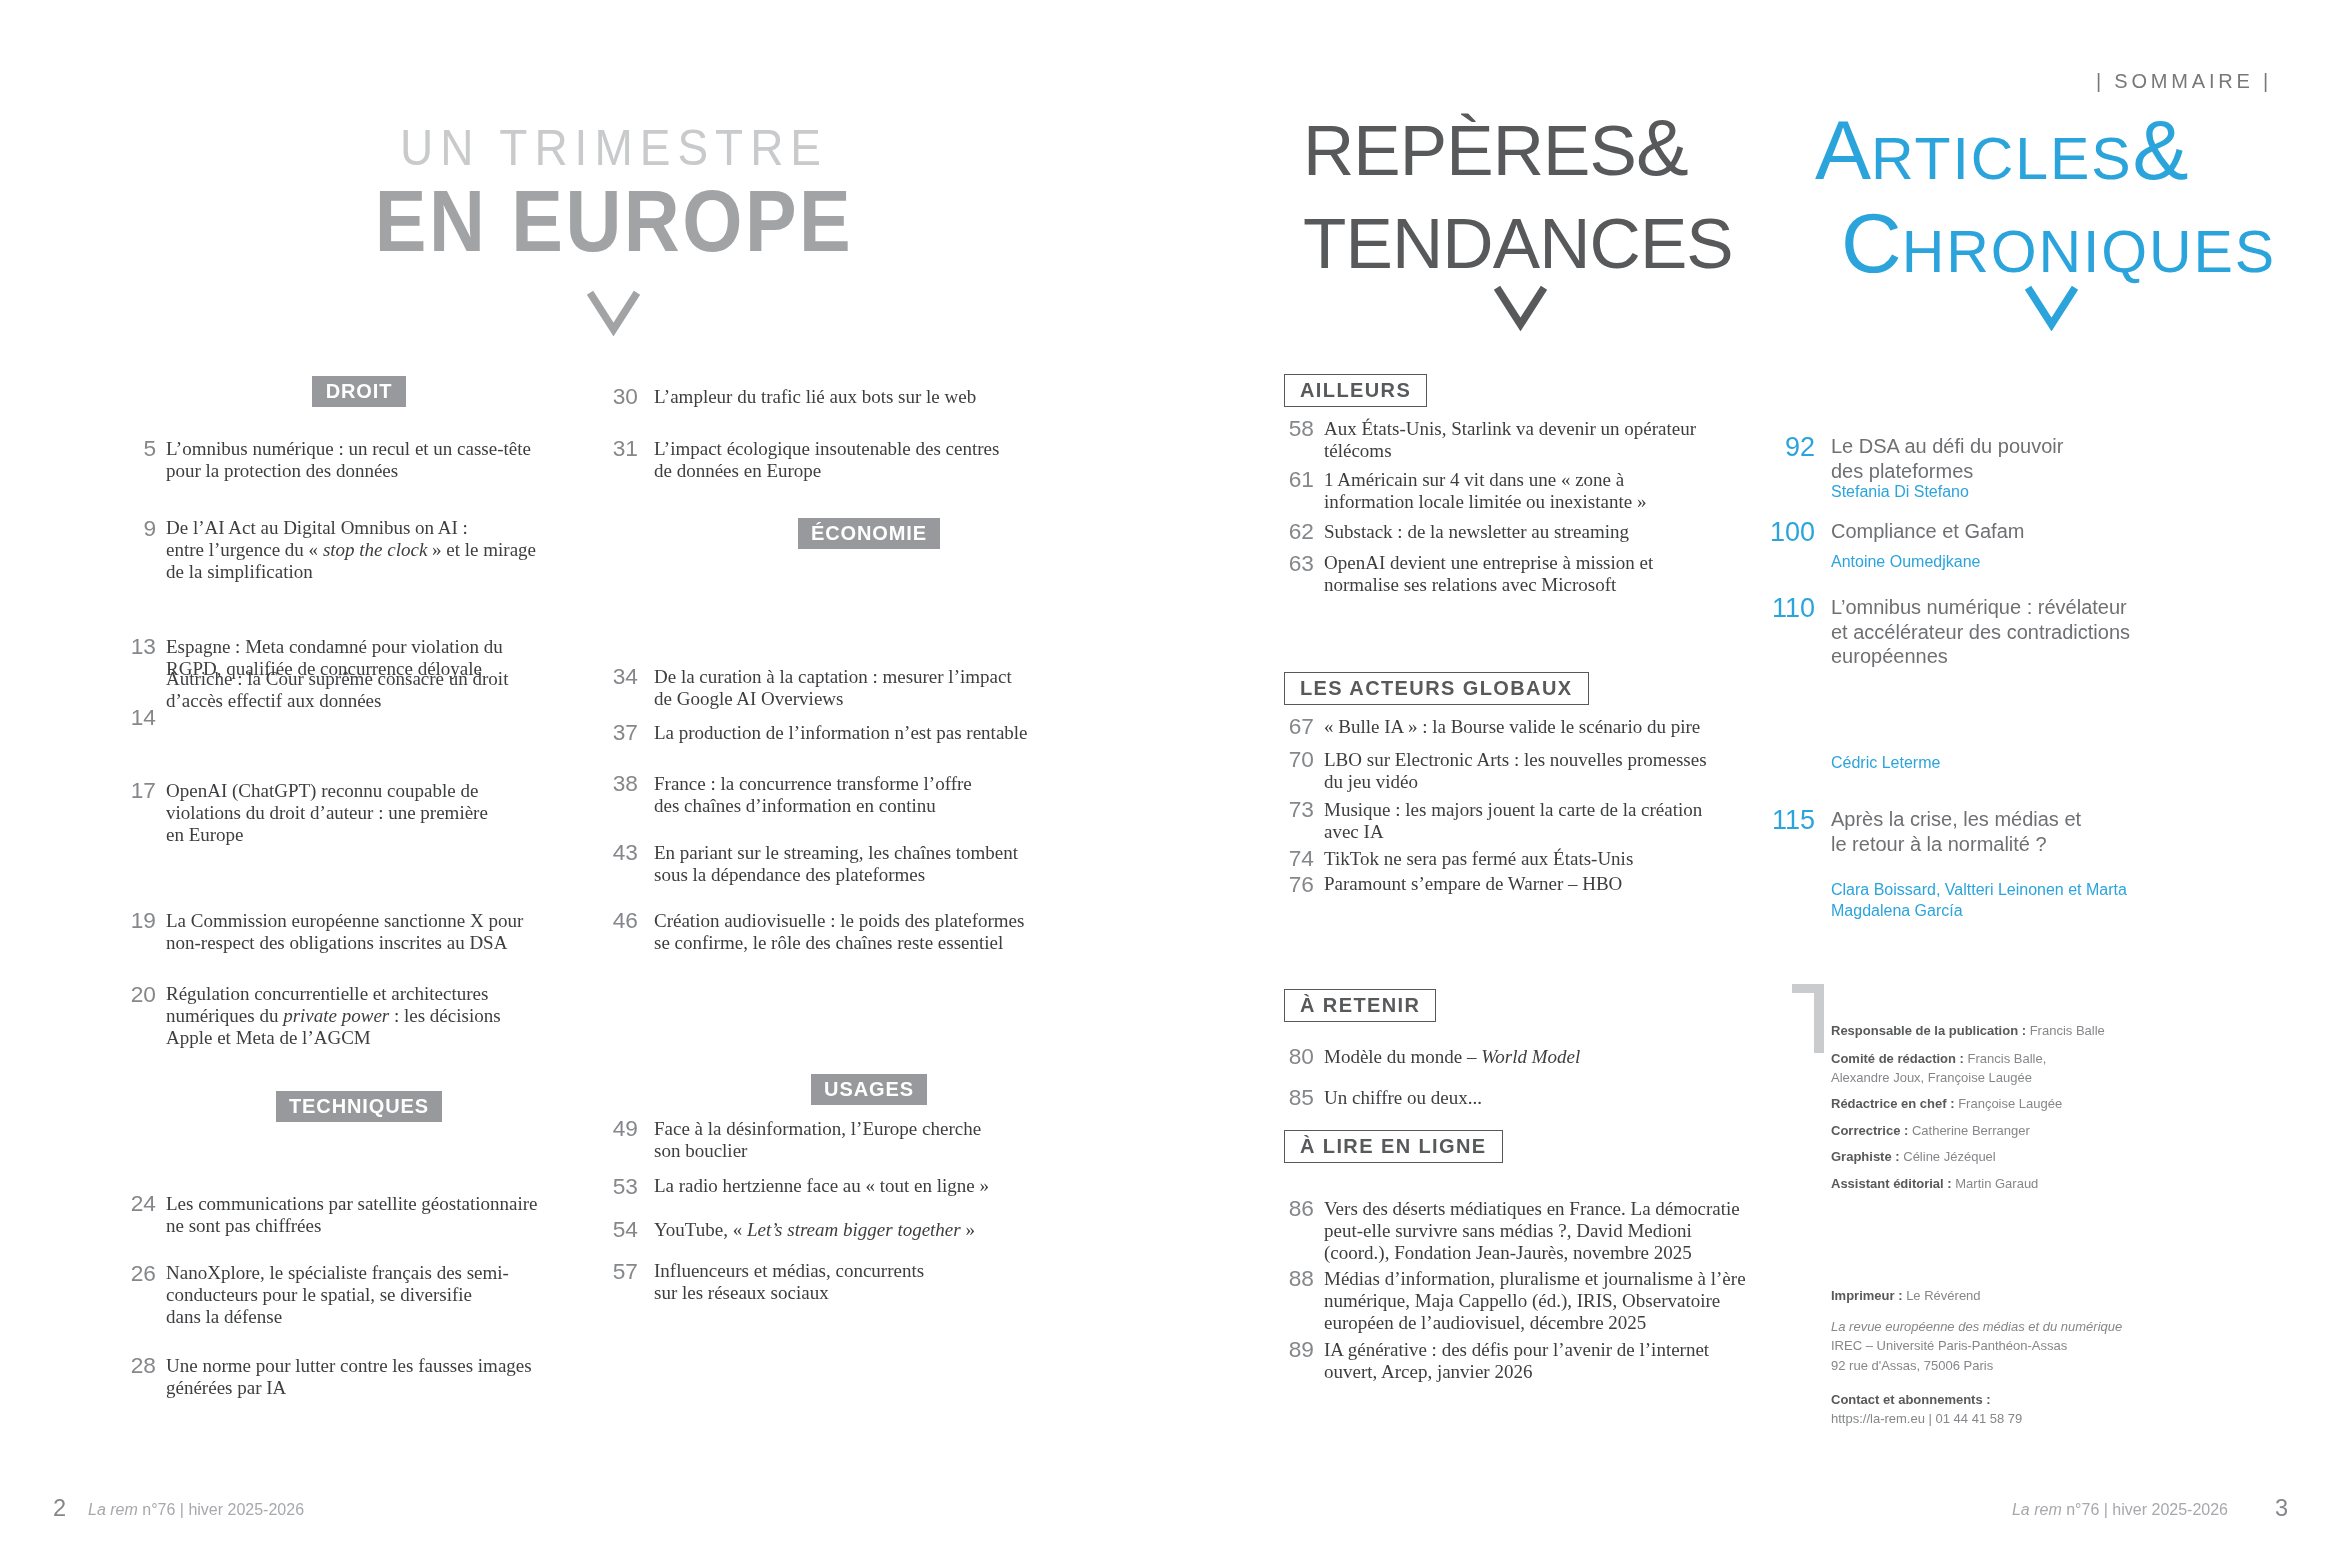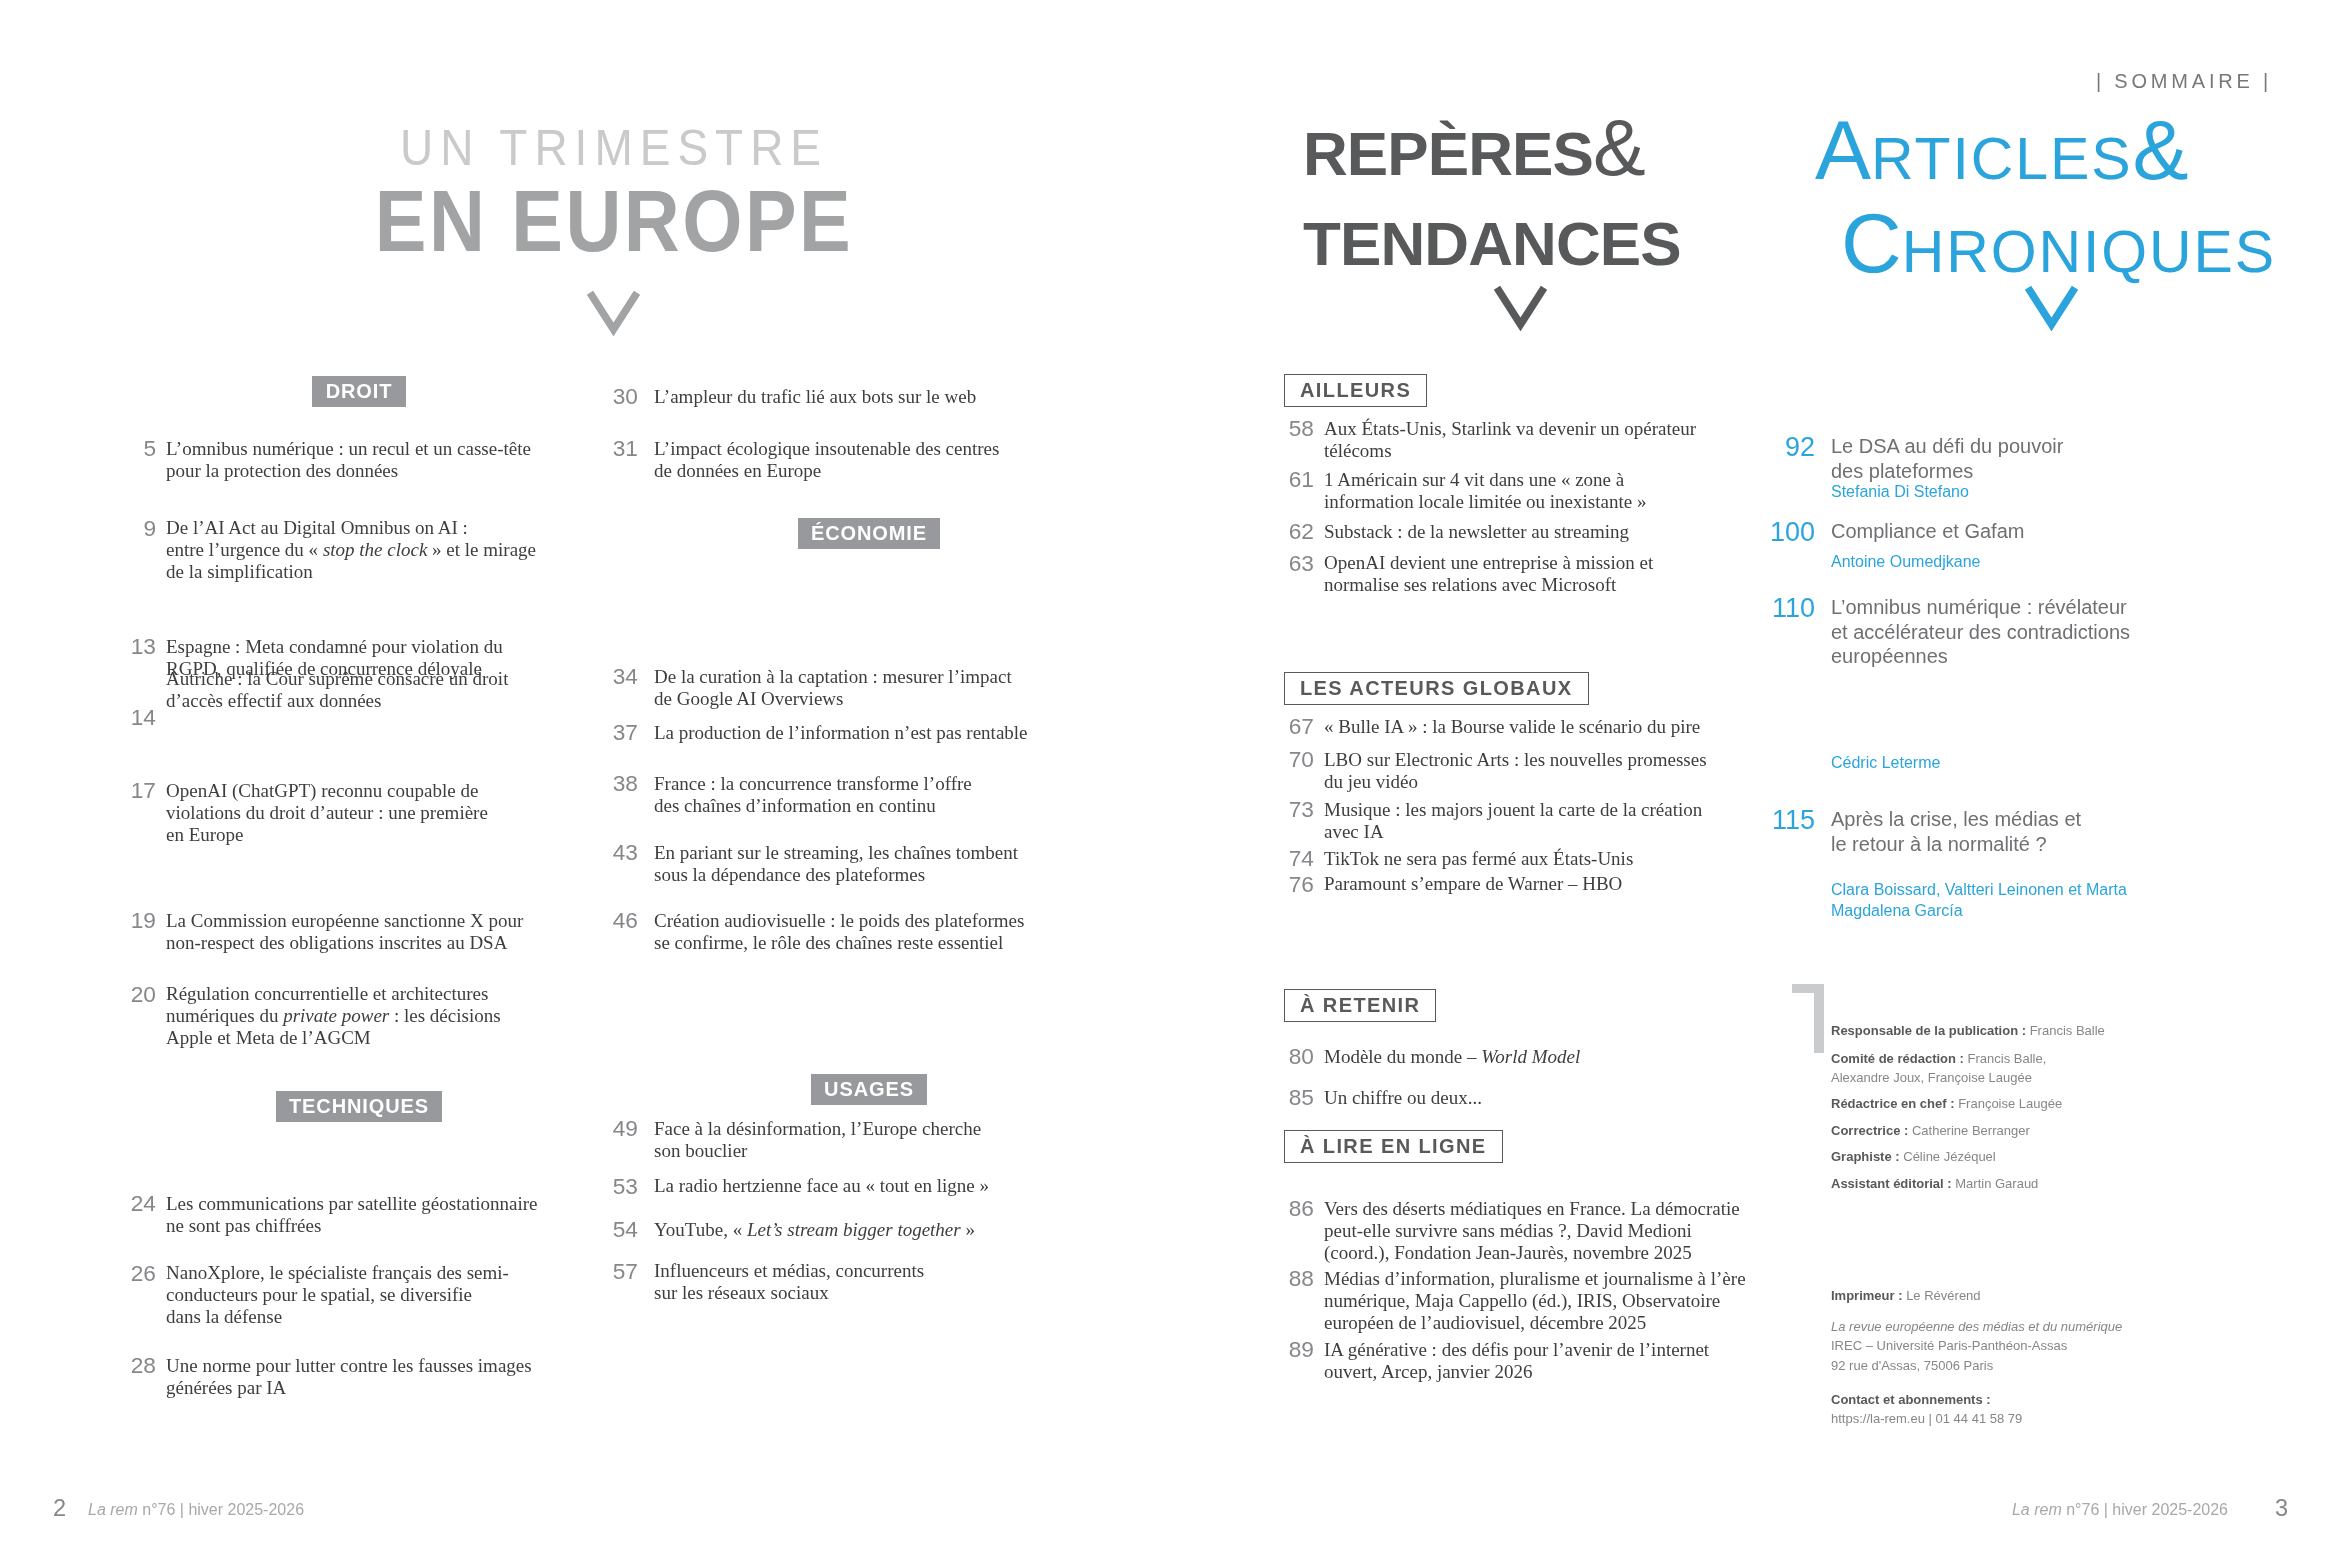--- a/index.html
+++ b/index.html
@@ -9,21 +9,21 @@
   
   .sommaire{position:absolute;top:70px;left:2096px;font-size:20px;letter-spacing:3.8px;color:#77787b;text-align:right;}
 
   
   .lp-header{position:absolute;left:307px;top:119px;width:614px;text-align:center;}
   .t-thin{font-size:50px;letter-spacing:7.6px;color:#c9cacb;transform:scaleX(.92);transform-origin:center;white-space:nowrap;}
   .t-big{font-size:88px;font-weight:bold;letter-spacing:2.8px;color:#a2a3a5;transform:scaleX(.88);transform-origin:center;margin-top:-6.6px;white-space:nowrap;}
 
   .mid-header{position:absolute;left:1303px;top:112px;color:#58595b;}
   .rep-line{line-height:71px;white-space:nowrap;}
-  .rep-word{font-size:62px;font-weight:bold;letter-spacing:-0.9px;margin-top:48px;}
+  .rep-word{font-size:71px;font-weight:normal;letter-spacing:-0.9px;margin-top:48px;}
   .rep-amp{font-size:79px;font-weight:normal;}
 
   .art-header{position:absolute;left:1815px;top:117px;color:#2ba4dc;}
   .art-line{line-height:66px;white-space:nowrap;}
   .art-line2{margin-left:26px;}
   .art-big{font-size:84px;}
   .art-small{font-size:59px;letter-spacing:1.9px;}
   .art-amp{font-size:84px;}
 
   .chev{position:absolute;}

